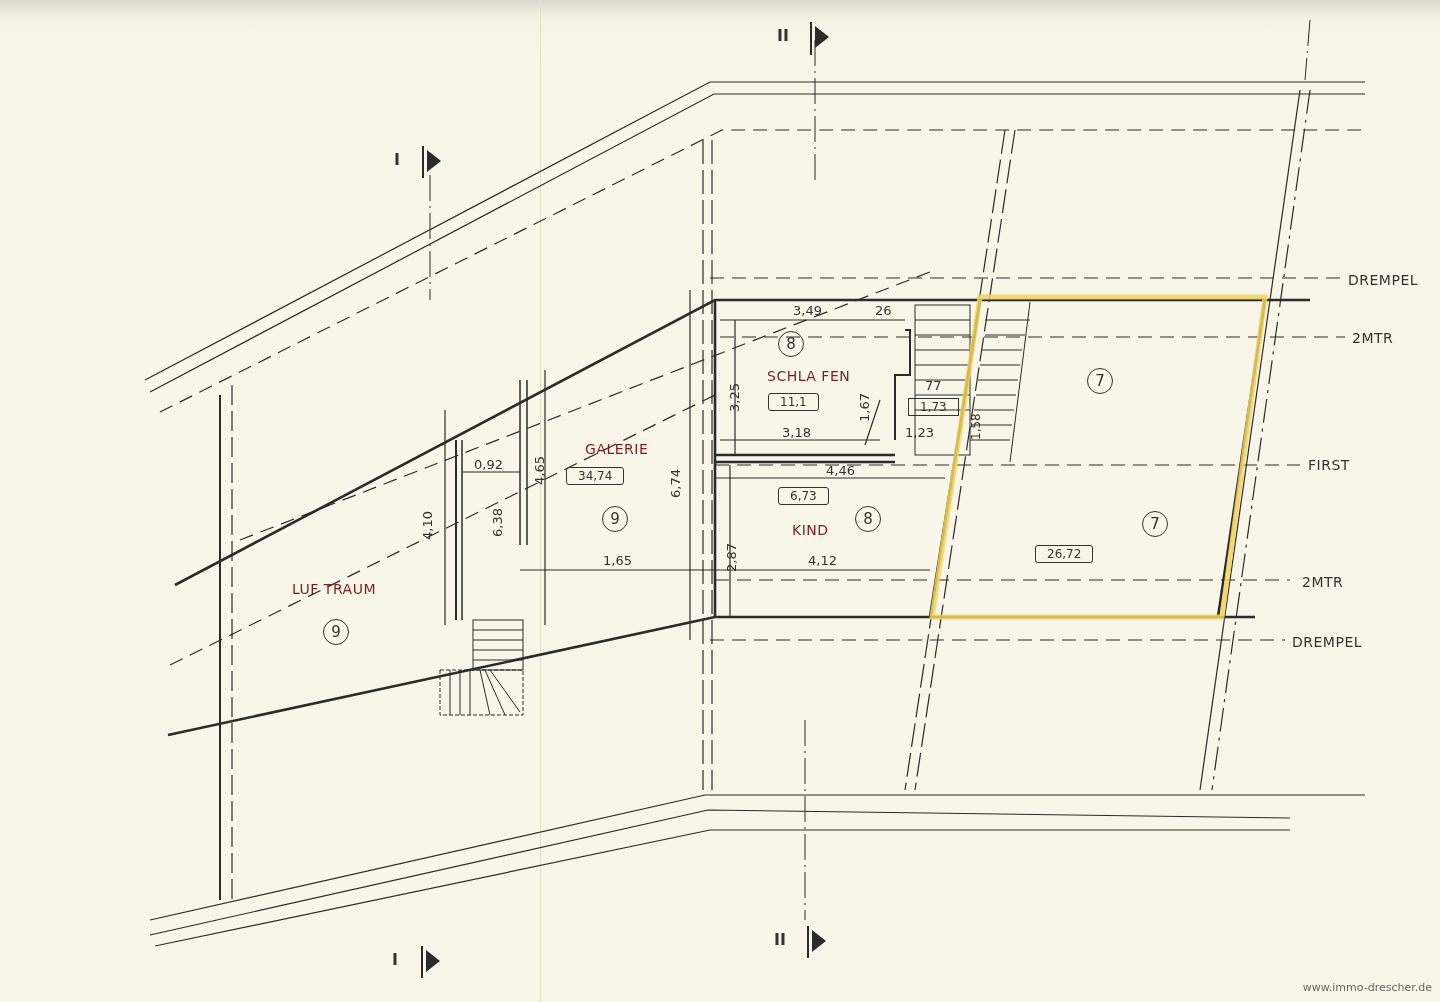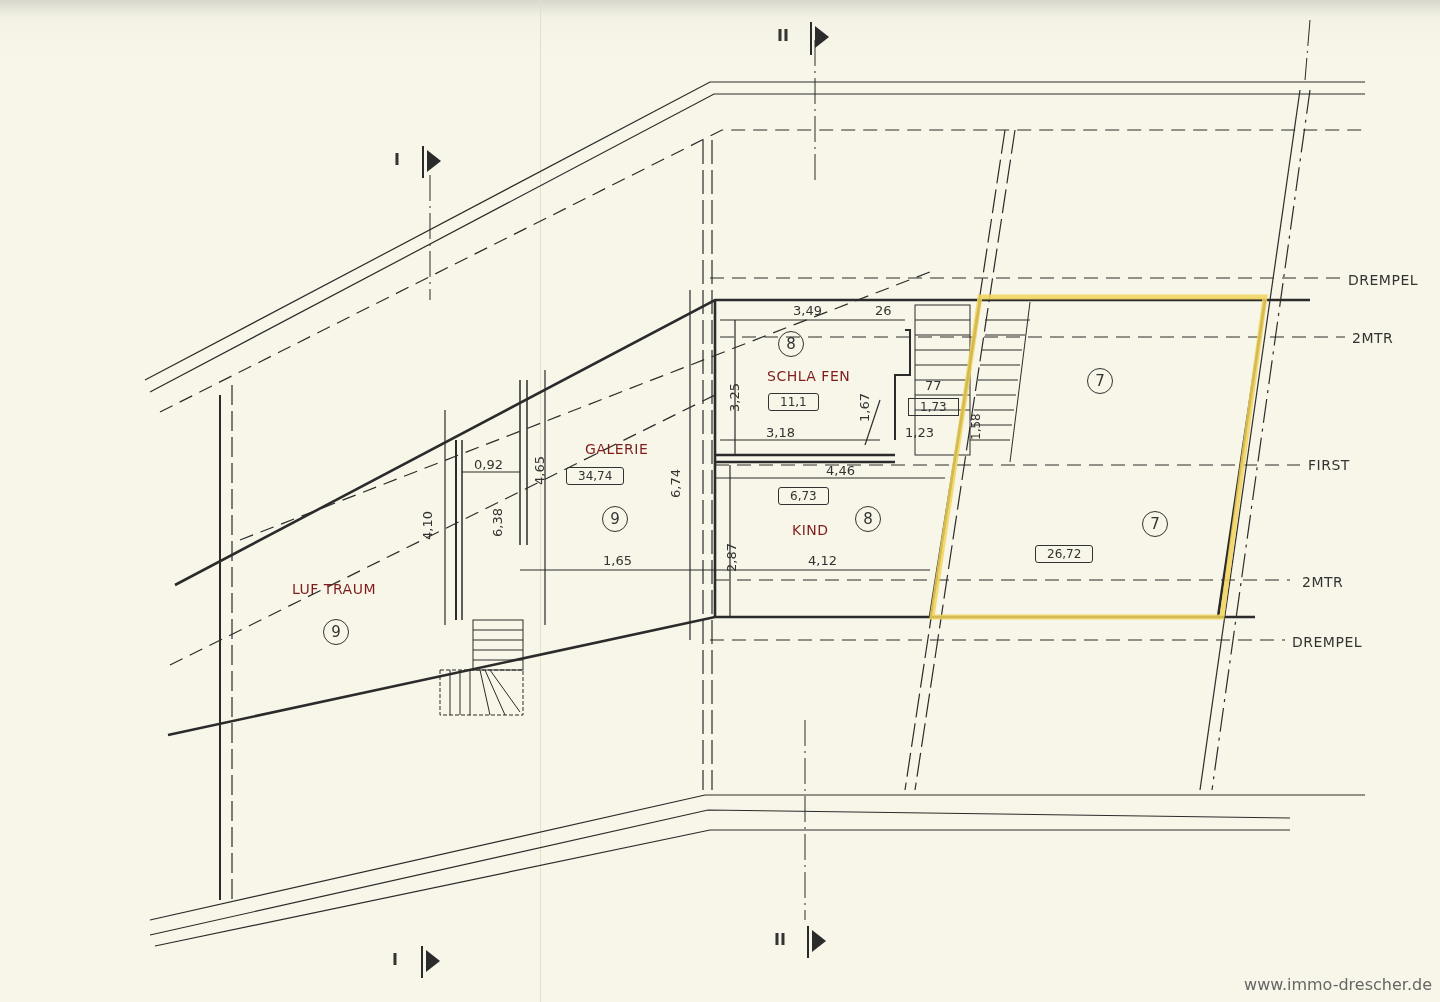--- a/index.html
+++ b/index.html
@@ -6,21 +6,21 @@
   body{width:1440px;height:1002px;background:#f7f5e6;overflow:hidden;position:relative;font-family:"DejaVu Sans",sans-serif;}
   .paper{position:absolute;left:0;top:0;width:1440px;height:1002px;background:linear-gradient(180deg,#d9d8cf 0px,#f3f2e4 18px,#f8f6e8 60px,#f8f6e8 100%);}
   .fold{position:absolute;top:0;bottom:0;width:1px;background:#e2dfcc;}
   svg{position:absolute;left:0;top:0;}
   .lbl{position:absolute;color:#7f1d1d;font-family:"DejaVu Sans",sans-serif;font-size:14px;letter-spacing:0.5px;white-space:nowrap;}
   .dim{position:absolute;color:#333;font-family:"DejaVu Sans",sans-serif;font-size:13px;white-space:nowrap;}
   .vert{transform:rotate(-90deg);transform-origin:left top;}
   .area{position:absolute;border:1.5px solid #333;border-radius:3px;font-size:12px;color:#333;padding:1px 11px;background:transparent;}
   .num{position:absolute;width:24px;height:24px;border:1.5px solid #333;border-radius:50%;font-size:15px;line-height:24px;text-align:center;color:#333;}
   .level{position:absolute;color:#333;font-size:14px;letter-spacing:0.5px;}
-  .watermark{position:absolute;right:8px;bottom:8px;color:#666;font-size:16px;}
+  .watermark{position:absolute;right:8px;bottom:8px;color:#666;font-size:11px;}
   .sec{position:absolute;color:#333;font-size:16px;font-weight:bold;}
 </style>
 </head>
 <body>
 
 <div class="paper"></div>
 <div class="fold" style="left:540px"></div>
 
 <svg width="1440" height="1002" viewBox="0 0 1440 1002">
   <g stroke="#2b2b2b" fill="none" stroke-width="1.2">
@@ -164,21 +164,21 @@
 <div class="num" style="left:1142px;top:511px">7</div>
 <div class="area" style="left:1035px;top:545px">26,72</div>
 
 <div class="area" style="left:908px;top:398px;border-radius:0">1,73</div>
 
 <div class="dim" style="left:793px;top:303px">3,49</div>
 <div class="dim" style="left:875px;top:303px">26</div>
 <div class="dim vert" style="left:727px;top:412px">3,25</div>
 <div class="dim vert" style="left:857px;top:422px">1,67</div>
 <div class="dim" style="left:925px;top:378px">77</div>
-<div class="dim" style="left:766px;top:425px">3,18</div>
+<div class="dim" style="left:782px;top:425px">3,18</div>
 <div class="dim" style="left:905px;top:425px">1,23</div>
 <div class="dim vert" style="left:969px;top:440px;font-size:12px">1,58</div>
 <div class="dim" style="left:826px;top:463px">4,46</div>
 <div class="dim vert" style="left:724px;top:572px">2,87</div>
 <div class="dim" style="left:808px;top:553px">4,12</div>
 <div class="dim" style="left:474px;top:457px">0,92</div>
 <div class="dim vert" style="left:532px;top:485px">4,65</div>
 <div class="dim vert" style="left:490px;top:537px">6,38</div>
 <div class="dim vert" style="left:420px;top:540px">4,10</div>
 <div class="dim vert" style="left:668px;top:498px">6,74</div>

